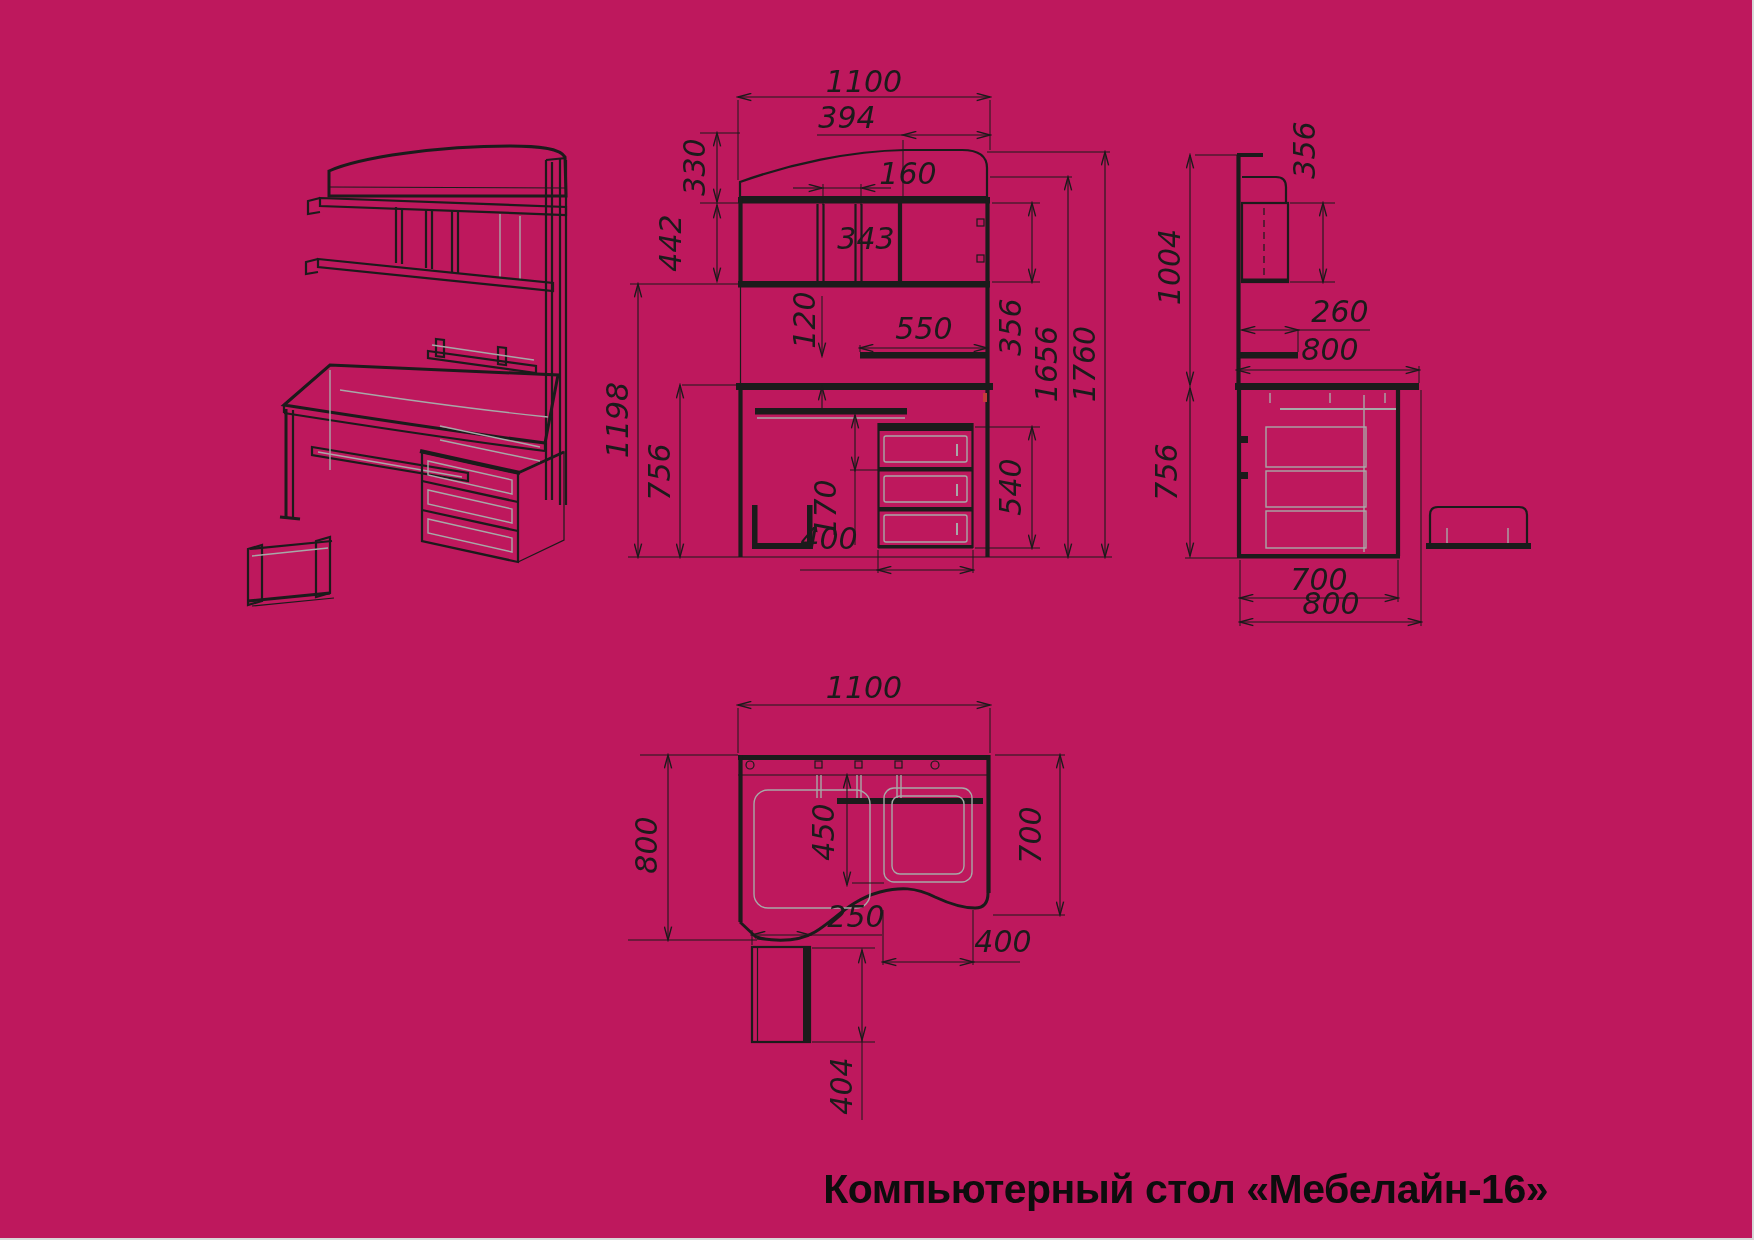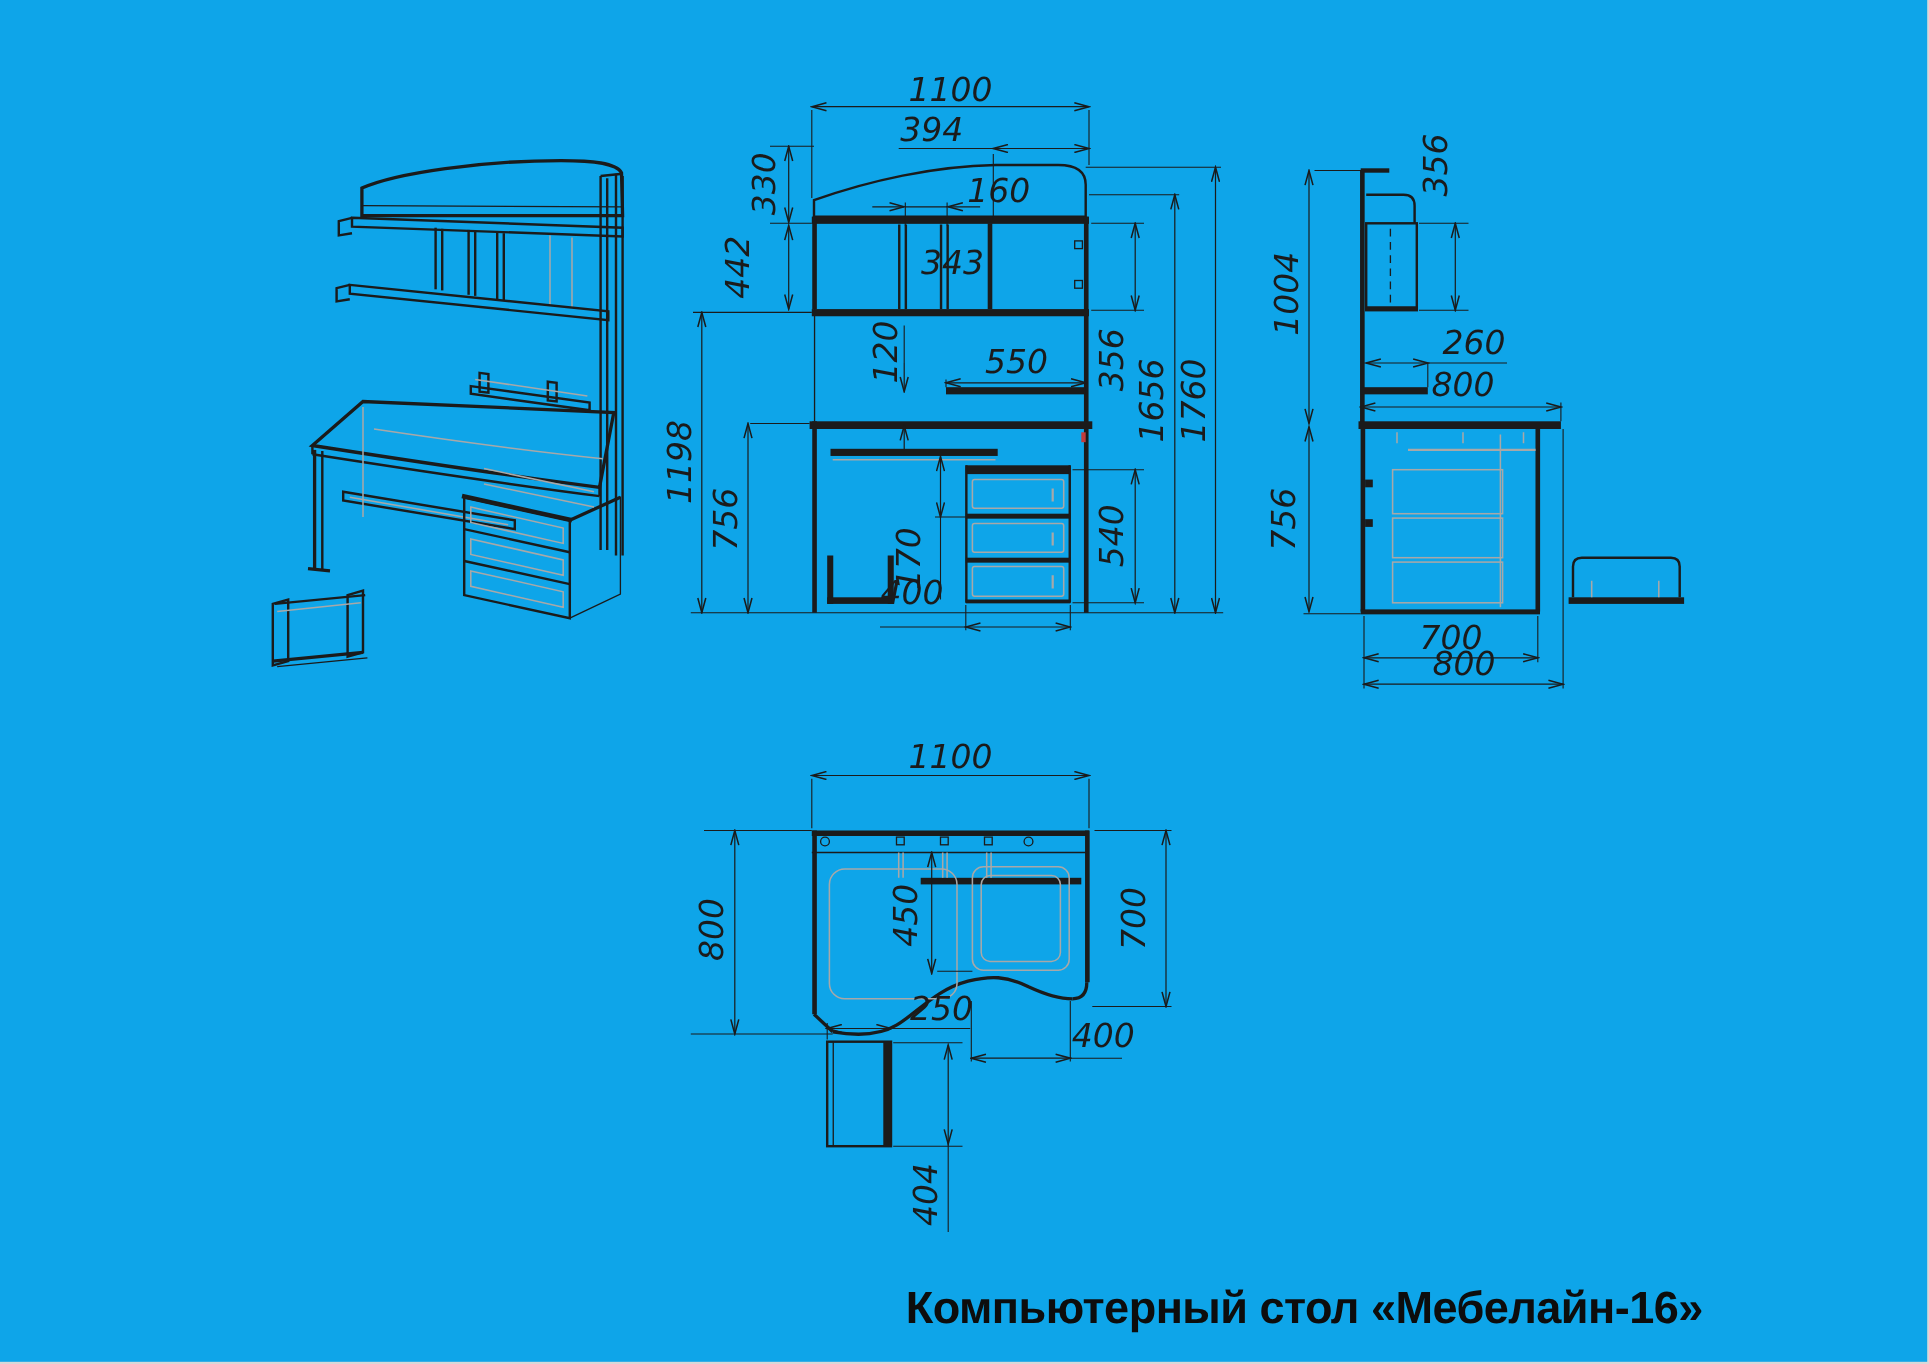--- a/index.html
+++ b/index.html
@@ -1,16 +1,16 @@
 <!DOCTYPE html>
 <html><head>
 <meta charset="utf-8">
 <style>
   html,body{margin:0;padding:0;background:#fff;}
-  #page{position:relative;width:1754px;height:1240px;background:#0ea5e9;overflow:hidden;
+  #page{position:relative;width:1754px;height:1240px;background:#be185d;overflow:hidden;
         border-right:2px solid #d8d8d8;border-bottom:2px solid #d8d8d8;box-sizing:border-box;}
   svg{position:absolute;left:0;top:0;}
   
   .o4{stroke:#1b1b1b;stroke-width:4.2;fill:none;}
   .o3{stroke:#1b1b1b;stroke-width:3;fill:none;}
   .o2{stroke:#1b1b1b;stroke-width:2.2;fill:none;}
   .o1{stroke:#1b1b1b;stroke-width:1.2;fill:none;}
   .fill{fill:#1b1b1b;stroke:none;}
   .g2{stroke:#a8a8a8;stroke-width:2;fill:none;}
   .g1{stroke:#a8a8a8;stroke-width:1.4;fill:none;}

